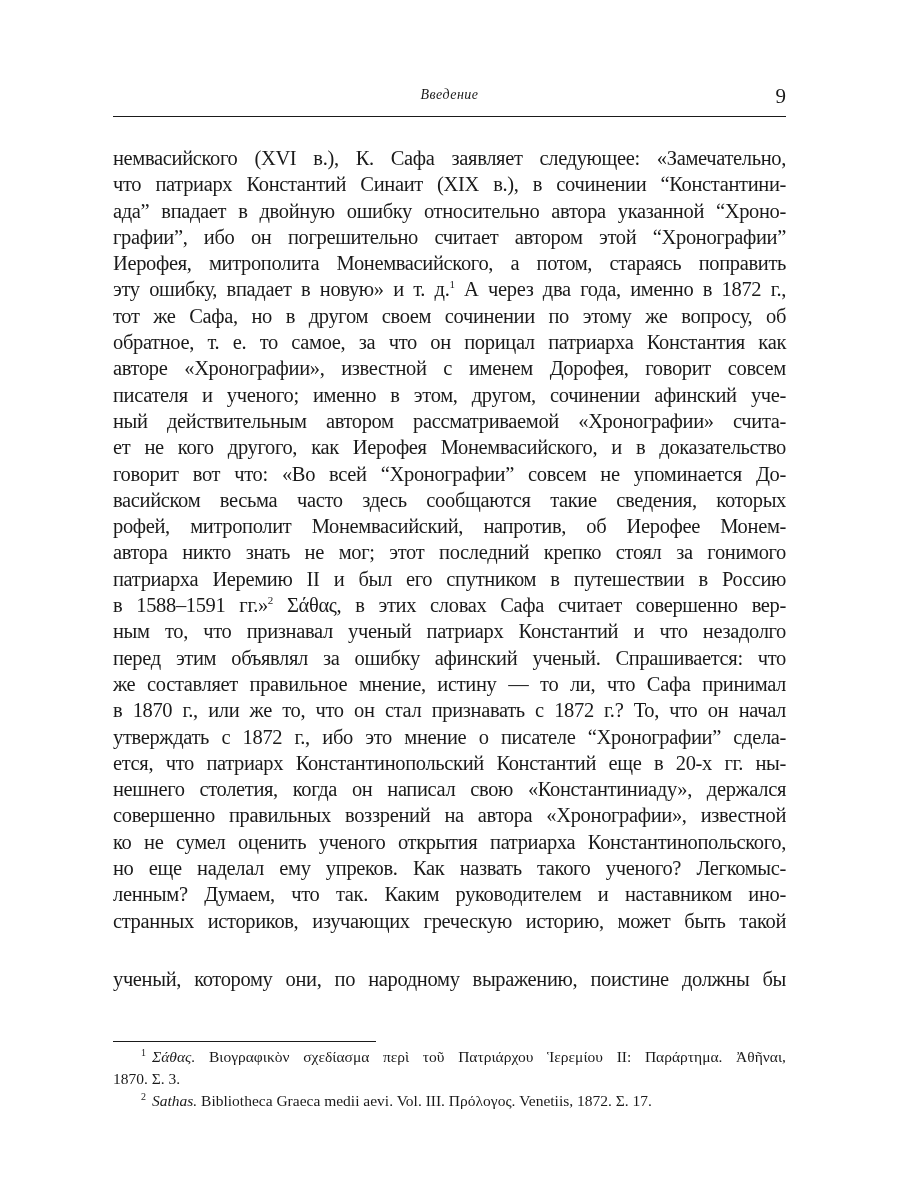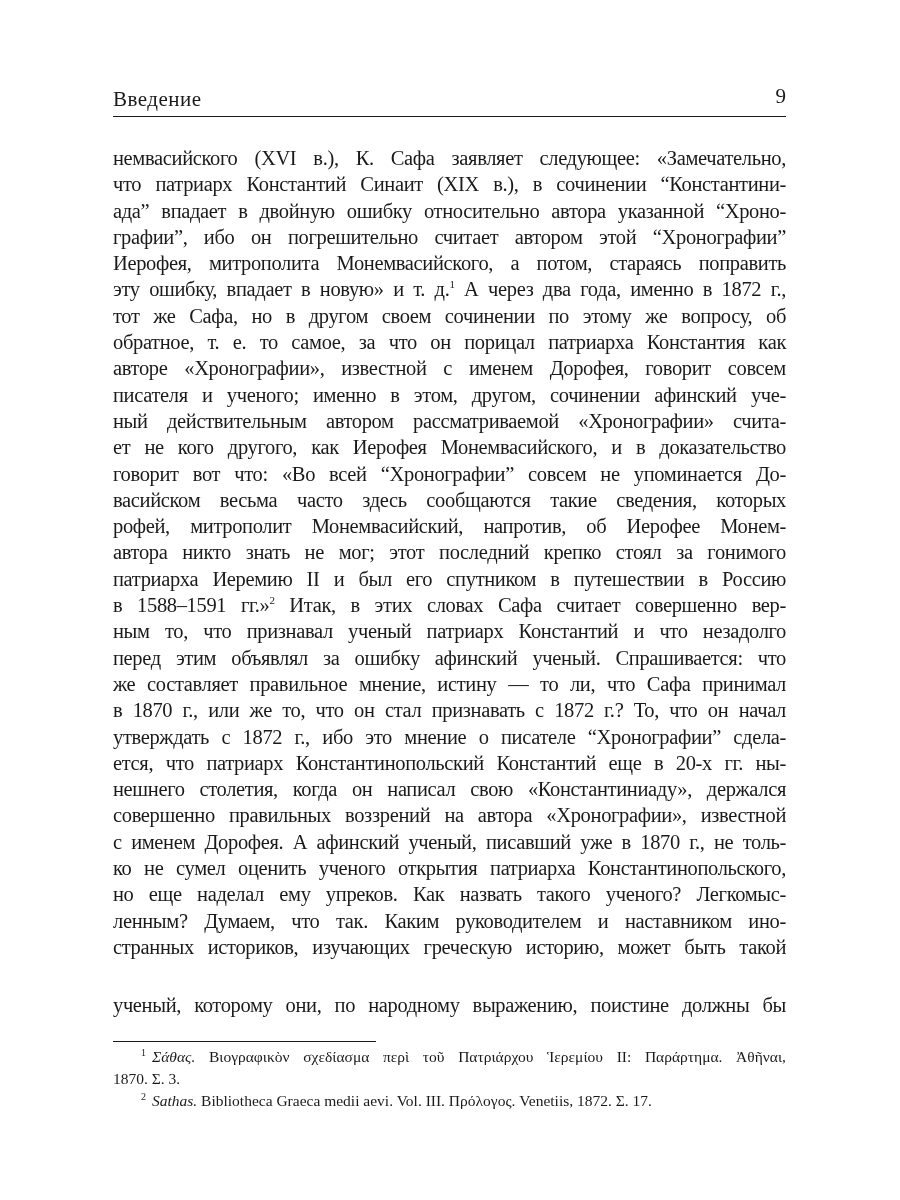--- a/index.html
+++ b/index.html
@@ -26,21 +26,23 @@
       position: absolute;
       top: 84px;
       left: 0;
       width: 673px;
       height: 30px;
     }
     .running-title {
       position: absolute;
       left: 0;
       width: 673px;
-      font-size: 21px;
+      text-align: center;
+      font-style: italic;
+      font-size: 14px;
       letter-spacing: 0.5px;
       top: 3px;
     }
     .page-number {
       position: absolute;
       right: 0;
       top: 0;
       font-size: 21px;
     }
     .head-rule {
@@ -136,30 +138,29 @@
     <span class="line">обратное, т. е. то самое, за что он порицал патриарха Константия как</span>
     <span class="line">авторе «Хронографии», известной с именем Дорофея, говорит совсем</span>
     <span class="line">писателя и ученого; именно в этом, другом, сочинении афинский уче-</span>
     <span class="line">ный действительным автором рассматриваемой «Хронографии» счита-</span>
     <span class="line">ет не кого другого, как Иерофея Монемвасийского, и в доказательство</span>
     <span class="line">говорит вот что: «Во всей “Хронографии” совсем не упоминается До-</span>
     <span class="line">васийском весьма часто здесь сообщаются такие сведения, которых</span>
     <span class="line">рофей, митрополит Монемвасийский, напротив, об Иерофее Монем-</span>
     <span class="line">автора никто знать не мог; этот последний крепко стоял за гонимого</span>
     <span class="line">патриарха Иеремию II и был его спутником в путешествии в Россию</span>
-    <span class="line"><span>в 1588–1591 гг.»</span><sup>2</sup><span> Итак, в этих словах Сафа считает совершенно вер-</span></span>
+    <span class="line"><span>в 1588–1591 гг.»</span><sup>2</sup><span> Σάθας, в этих словах Сафа считает совершенно вер-</span></span>
     <span class="line">ным то, что признавал ученый патриарх Константий и что незадолго</span>
     <span class="line">перед этим объявлял за ошибку афинский ученый. Спрашивается: что</span>
     <span class="line">же составляет правильное мнение, истину — то ли, что Сафа принимал</span>
     <span class="line">в 1870 г., или же то, что он стал признавать с 1872 г.? То, что он начал</span>
     <span class="line">утверждать с 1872 г., ибо это мнение о писателе “Хронографии” сдела-</span>
     <span class="line">ется, что патриарх Константинопольский Константий еще в 20-х гг. ны-</span>
     <span class="line">нешнего столетия, когда он написал свою «Константиниаду», держался</span>
     <span class="line">совершенно правильных воззрений на автора «Хронографии», известной</span>
-    <span class="line">с именем Дорофея. А афинский ученый, писавший уже в 1870 г., не толь-</span>
     <span class="line">ко не сумел оценить ученого открытия патриарха Константинопольского,</span>
     <span class="line">но еще наделал ему упреков. Как назвать такого ученого? Легкомыс-</span>
     <span class="line">ленным? Думаем, что так. Каким руководителем и наставником ино-</span>
     <span class="line">странных историков, изучающих греческую историю, может быть такой</span>
     <span class="line last">ученый, которому они, по народному выражению, поистине должны бы</span>
   </div>
 
   <div class="foot-rule"></div>
 
   <div class="footnotes">

